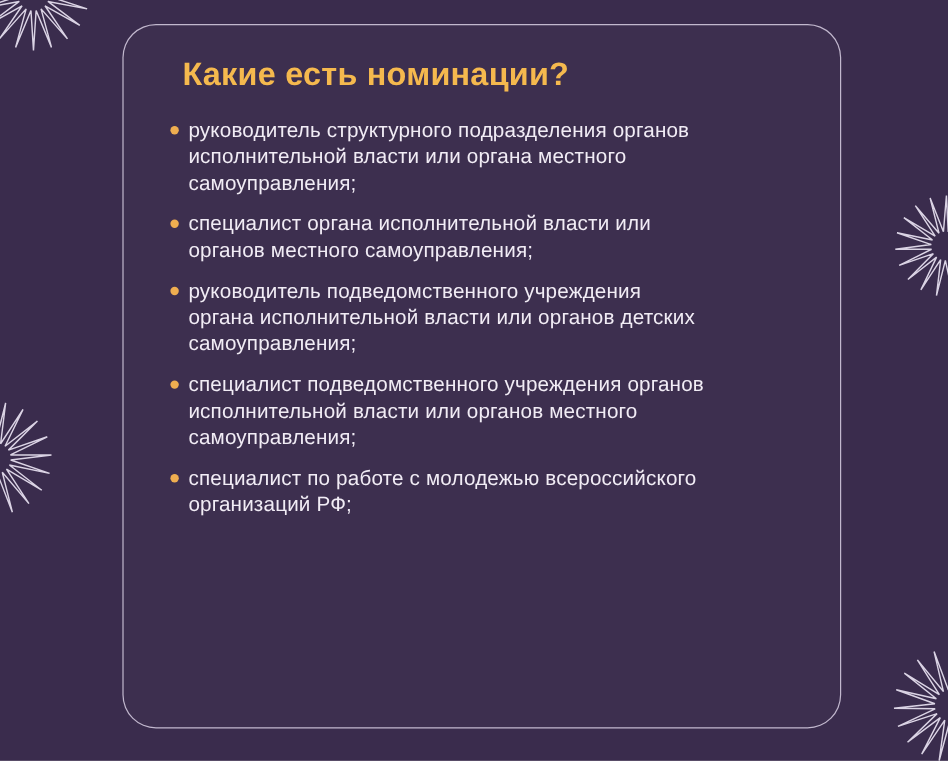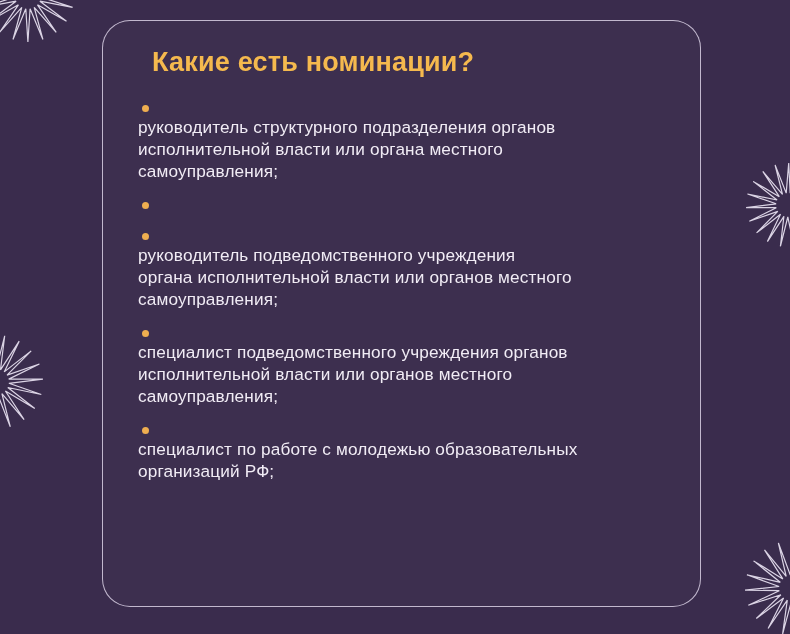--- a/index.html
+++ b/index.html
@@ -44,21 +44,21 @@
   }
   .nomination-list {
     position: absolute;
     left: 35px;
     top: 76px;
     right: 26px;
     display: flex;
     flex-direction: column;
     gap: 12px;
   }
-  .nomination-item { display: flex; flex-direction: column; }
+  .nomination-item { display: flex; }
   .marker {
     position: relative;
     flex: 0 0 19px;
   }
   .dot {
     position: absolute;
     left: 4px;
     top: 8px;
     width: 7px;
     height: 7px;
@@ -116,45 +116,47 @@
         </div>
         <div class="item-text">руководитель структурного подразделения органов
 исполнительной власти или органа местного
 самоуправления;</div>
       </div>
 
       <div class="nomination-item">
         <div class="marker">
           <span class="dot"></span>
         </div>
+        <div class="item-text">специалист органа исполнительной власти или
+органов местного самоуправления;</div>
       </div>
 
       <div class="nomination-item">
         <div class="marker">
           <span class="dot"></span>
         </div>
         <div class="item-text">руководитель подведомственного учреждения
-органа исполнительной власти или органов местного
+органа исполнительной власти или органов детских
 самоуправления;</div>
       </div>
 
       <div class="nomination-item">
         <div class="marker">
           <span class="dot"></span>
         </div>
         <div class="item-text">специалист подведомственного учреждения органов
 исполнительной власти или органов местного
 самоуправления;</div>
       </div>
 
       <div class="nomination-item">
         <div class="marker">
           <span class="dot"></span>
         </div>
-        <div class="item-text">специалист по работе с молодежью образовательных
+        <div class="item-text">специалист по работе с молодежью всероссийского
 организаций РФ;</div>
       </div>
 
       <div class="nomination-item">
       </div>
 
     </div>
   </div>
 </div>
 

